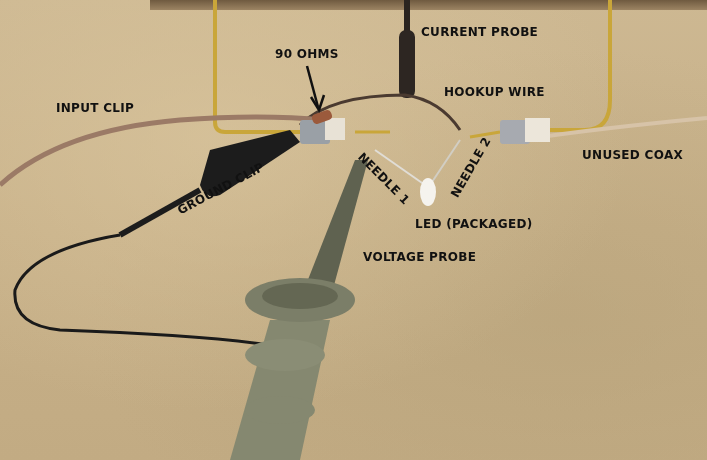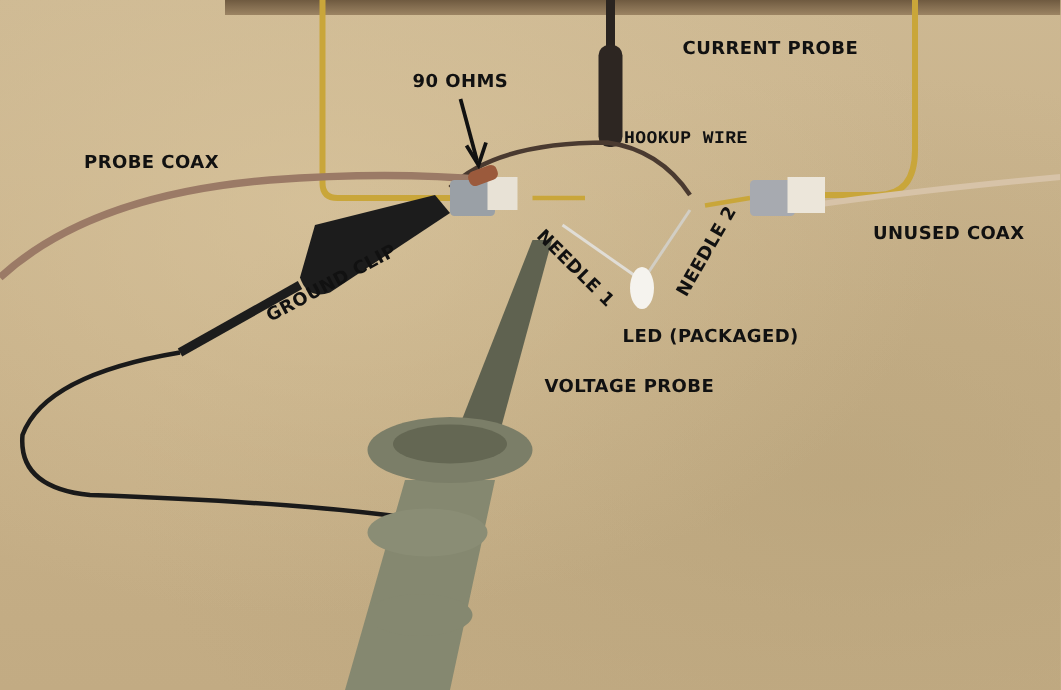--- a/index.html
+++ b/index.html
@@ -55,23 +55,23 @@
     <path d="M230 460 L270 320 L330 320 L300 460 Z" fill="#858870"></path>
     <ellipse cx="300" cy="300" rx="55" ry="22" fill="#7b7e68"></ellipse>
     <ellipse cx="300" cy="296" rx="38" ry="13" fill="#646753"></ellipse>
     <ellipse cx="285" cy="355" rx="40" ry="16" fill="#8a8d75"></ellipse>
     <ellipse cx="280" cy="410" rx="35" ry="14" fill="#858870"></ellipse>
 
     <path d="M307 66 L318 107" stroke="#111" stroke-width="2.5"></path>
     <path d="M311 97 L319 110 L324 95" stroke="#111" stroke-width="2.5" fill="none"></path>
   </svg>
 
-  <span class="lbl" style="left:421px;top:25px;margin-left:34px;">CURRENT PROBE</span>
+  <span class="lbl" style="left:421px;top:25px;">CURRENT PROBE</span>
   <span class="lbl" style="left:275px;top:47px;">90 OHMS</span>
-  <span class="lbl" style="left:416px;top:85px;font-family:Liberation Mono, monospace;">HOOKUP WIRE</span>
-  <span class="lbl" style="left:56px;top:101px;">PROBE COAX</span>
+  <span class="lbl" style="left:444px;top:85px;">HOOKUP WIRE</span>
+  <span class="lbl" style="left:56px;top:101px;">INPUT CLIP</span>
   <span class="lbl" style="left:582px;top:148px;">UNUSED COAX</span>
   <span class="lbl" style="left:175px;top:205px;transform:rotate(-28deg);transform-origin:left top;">GROUND CLIP</span>
   <span class="lbl" style="left:365px;top:150px;transform:rotate(45deg);transform-origin:left top;">NEEDLE 1</span>
   <span class="lbl" style="left:448px;top:193px;transform:rotate(-60deg);transform-origin:left top;">NEEDLE 2</span>
   <span class="lbl" style="left:363px;top:250px;">VOLTAGE PROBE</span>
   <span class="lbl" style="left:415px;top:217px;">LED (PACKAGED)</span>
 </div>
 
 </body></html>

